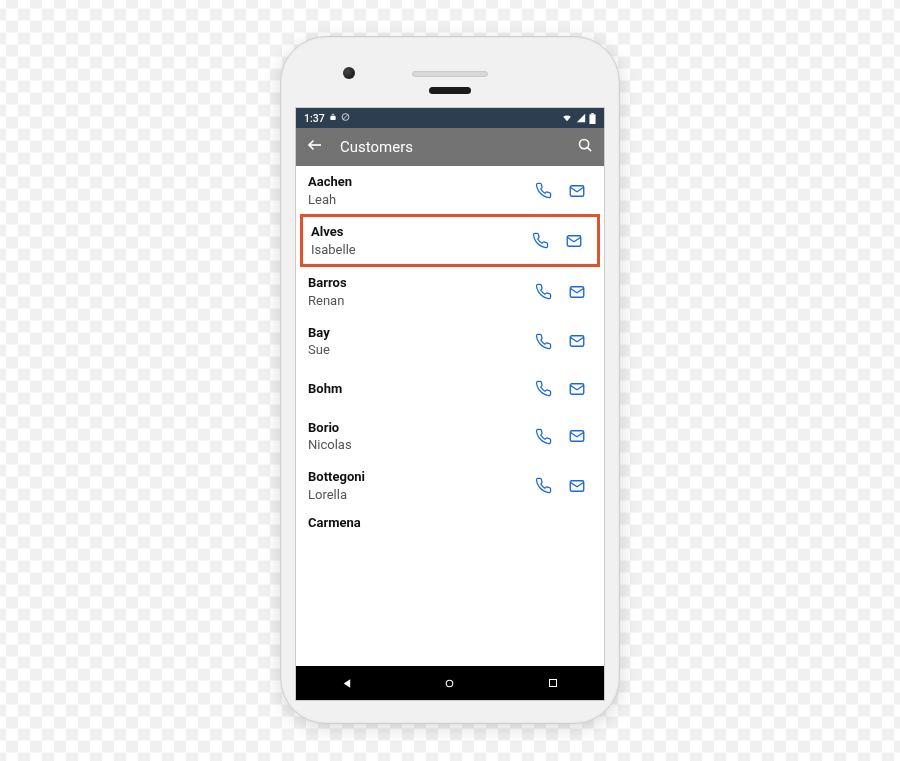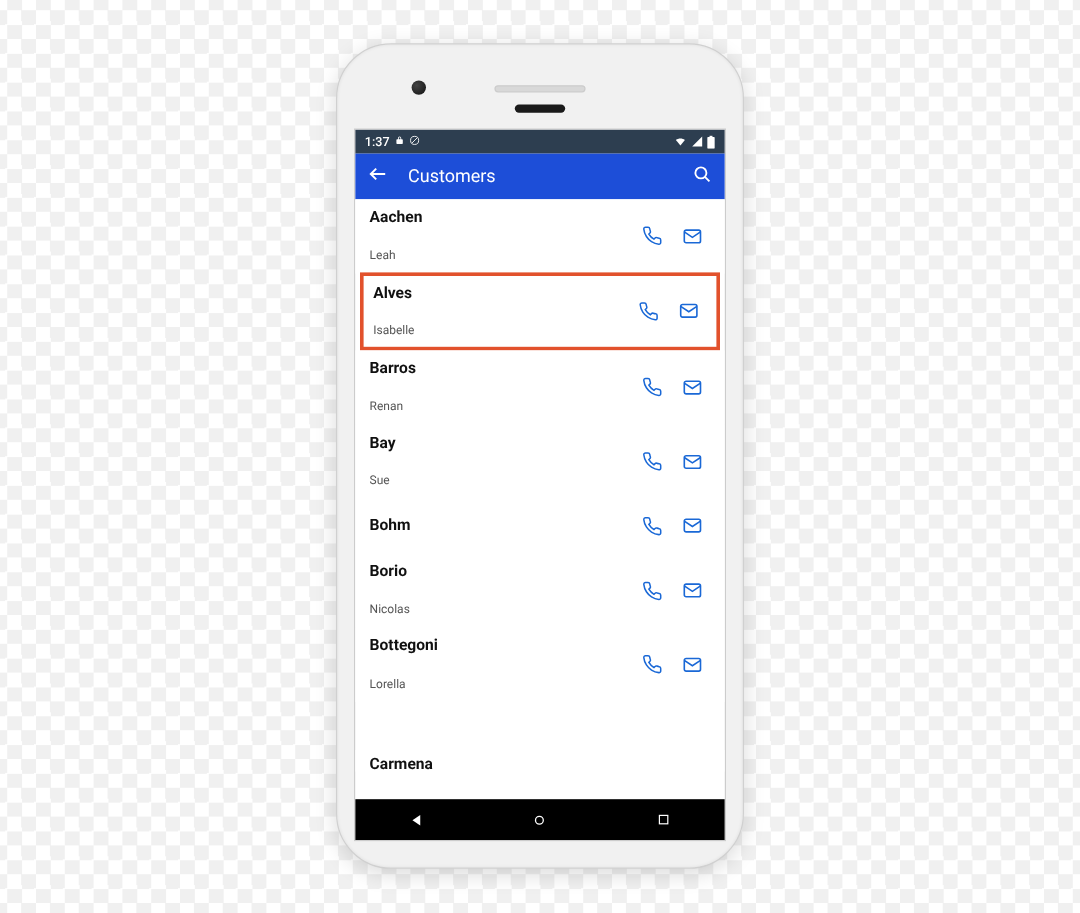--- a/index.html
+++ b/index.html
@@ -72,21 +72,21 @@
       align-items: center;
       padding: 0 8px;
       font-size: 10.5px;
       font-weight: 500;
     }
     .status-left { display:flex; align-items:flex-start; gap:4px; }
     .status-right { margin-left: auto; display:flex; align-items:center; gap:3px; }
     .lock-ico svg, .status-right svg { display:block; }
     .app-bar {
       height: 38px;
-      background: #1d4ed8;
+      background: #737373;
       color: #fff;
       display: flex;
       align-items: center;
       padding: 0 10px;
       gap: 16px;
     }
     .app-bar .title { font-size: 15px; font-weight: 400; }
     .app-bar .search { margin-left:auto; }
     .list {
       flex:1;
@@ -96,33 +96,32 @@
     .row {
       display:flex;
       align-items:center;
       padding: 8px 12px 8px 12px;
       gap: 4px;
       position: relative;
       background:#fff;
     }
     .row .names { flex:1; line-height:1.2; }
     .last { font-size:13px; font-weight:700; color:#111; }
-    .first { font-size:10px; font-weight:400; color:#555; margin-top:18px; }
+    .first { font-size:13px; font-weight:400; color:#555; margin-top:2px; }
     .action { width:30px; height:30px; display:flex; align-items:center; justify-content:center; }
     .action svg { display:block; }
     .row.highlighted {
       border: 3px solid #e2512c;
       margin: -1px 4px 0 4px;
       padding: 7px 8px 7px 8px;
     }
     .row.last-partial {
       padding-bottom:0;
       height: 18px;
       overflow:hidden;
-      margin-top:40px;
     }
     .nav-bar {
       height: 34px;
       background:#000;
       display:flex;
       align-items:center;
       justify-content:space-around;
     }
     .nav-bar .nav-btn { width:60px; display:flex; align-items:center; justify-content:center; }
     .nav-bar svg { display:block; }

